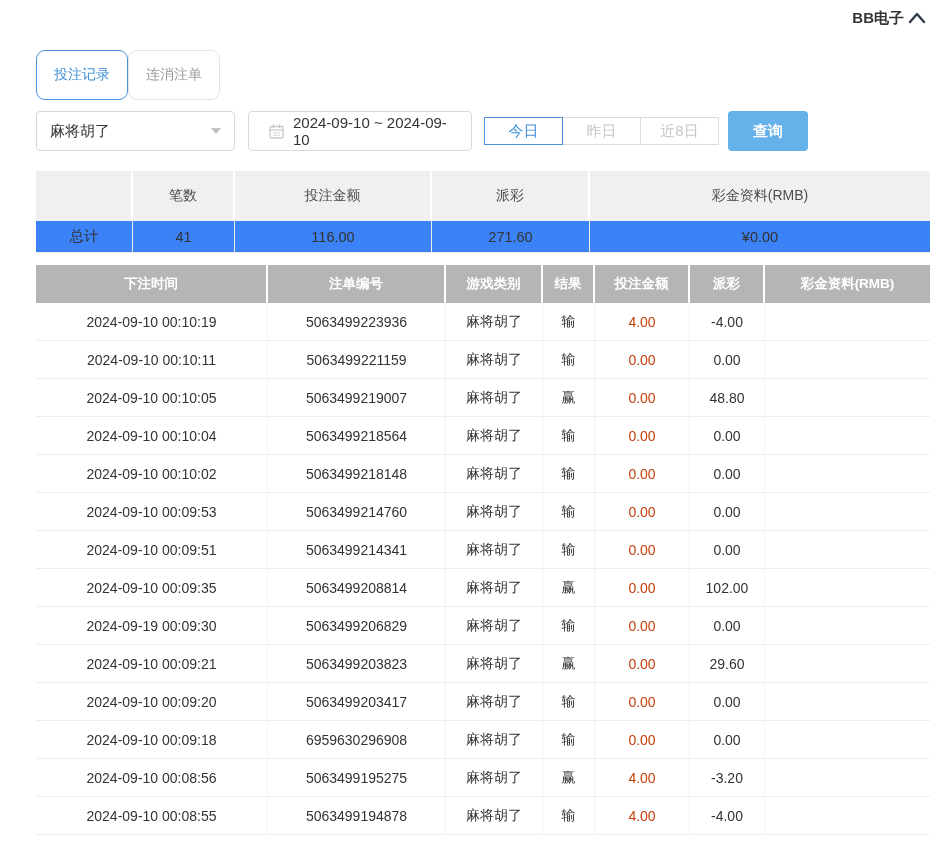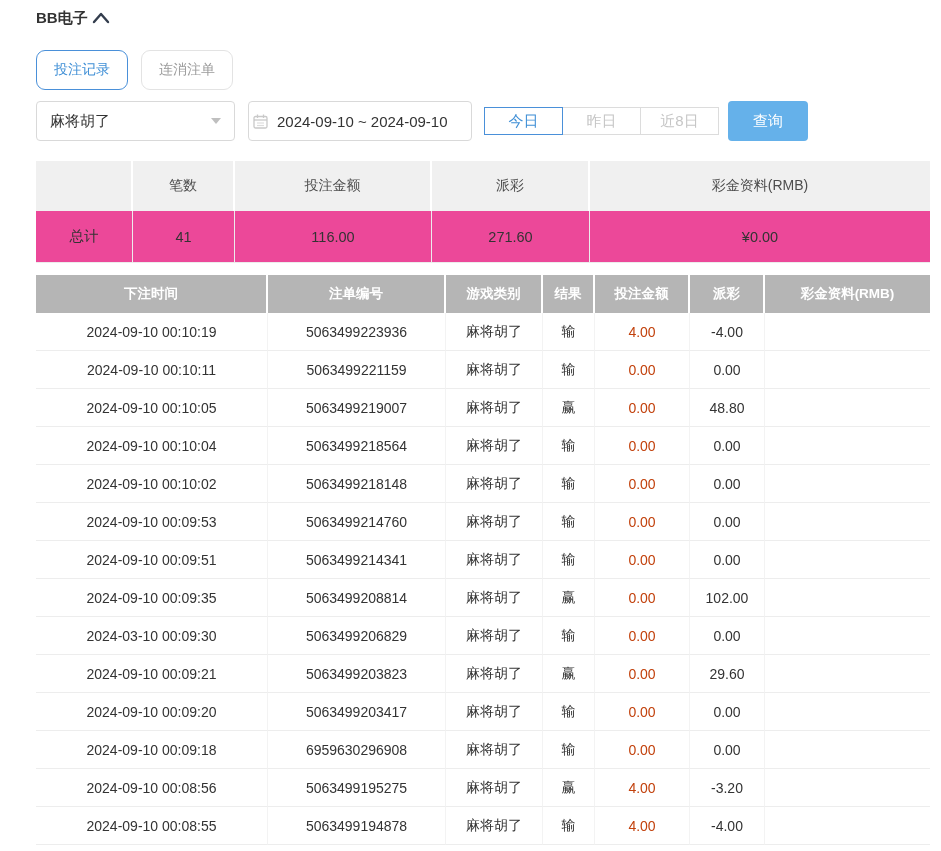--- a/index.html
+++ b/index.html
@@ -7,29 +7,29 @@
   body {
     width: 941px; height: 851px; overflow: hidden;
     font-family: "Liberation Sans", "DejaVu Sans", sans-serif;
     color: #333;
   }
   .container { margin-left: 36px; width: 894px; }
 
   
   .panel-header {
     padding-top: 8px;
-    display: flex; justify-content: flex-start; align-items: center;
+    display: flex; justify-content: flex-end; align-items: center;
   }
   .panel-title { font-size: 15px; font-weight: 700; color: #333; }
   .collapse-btn { background: none; border: none; cursor: pointer; padding: 2px; line-height: 0; }
 
   
   .tabs { margin-top: 22px; display: flex; }
   .tab {
-    height: 40px; padding: 8px 17px; margin-right: 13px;
+    height: 50px; padding: 8px 17px; 
     display: inline-flex; align-items: center;
     background: #fff; border: 1px solid #e3e3e3; border-radius: 9px;
     font-size: 14px; color: #9b9b9b; cursor: pointer;
   }
   .tab.active { border-color: #4a90d9; color: #3f8fd6; }
 
   
   .filters { margin-top: 11px; display: flex; align-items: center; }
   .select-box {
     width: 199px; height: 40px; border: 1px solid #d9d9d9; border-radius: 4px;
@@ -38,50 +38,50 @@
   }
   .caret-down {
     width: 0; height: 0;
     border-left: 5px solid transparent; border-right: 5px solid transparent;
     border-top: 6px solid #bfbfbf;
   }
   .date-box {
     width: 224px; height: 40px; margin-left: 13px;
     border: 1px solid #d9d9d9; border-radius: 4px;
     display: flex; align-items: center; gap: 9px;
-    padding: 0 4px; font-size: 15px; color: #333; background: #fff; cursor: pointer;
+    padding: 0 20px; font-size: 15px; color: #333; background: #fff; cursor: pointer;
   }
   .seg-group { display: flex; margin-left: 12px; }
   .seg-btn {
     width: 79px; height: 28px; background: #fff;
     border: 1px solid #dcdcdc; margin-left: -1px;
     font-size: 15px; color: #c6c6c6; cursor: pointer;
     font-family: inherit;
   }
   .seg-btn:first-child { margin-left: 0; }
   .seg-btn.active { border-color: #4a90d9; color: #3f8fd6; position: relative; z-index: 2; }
   .search-btn {
     width: 80px; height: 40px; margin-left: 9px;
     background: #65b1ea; color: #fff; border: none; border-radius: 4px;
-    font-size: 15px; font-weight: 400; cursor: pointer; font-family: inherit;
+    font-size: 15px; font-weight: 700; cursor: pointer; font-family: inherit;
   }
 
   
   .summary-table {
     margin-top: 20px; width: 894px;
     border-collapse: separate; border-spacing: 0; table-layout: fixed;
   }
   .summary-table th {
     background: #f0f0f0; height: 50px; font-weight: 400;
     font-size: 14px; color: #4d4d4d; text-align: center;
     border-right: 2px solid #fff;
   }
   .summary-table th:last-child { border-right: none; }
   .summary-table td {
-    background: #ec4899; height: 52px; text-align: center;
+    background: #3b82f6; height: 32px; text-align: center;
     font-size: 14.5px; color: #333;
     border-bottom: 1px solid #ececec; border-right: 1px solid #ececec;
   }
   .summary-table td:last-child { border-right: none; }
 
   
   .bet-table {
     margin-top: 12px; width: 894px;
     border-collapse: separate; border-spacing: 0; table-layout: fixed;
   }
@@ -270,21 +270,21 @@
         <tr>
           <td>2024-09-10 00:09:35</td>
           <td>5063499208814</td>
           <td>麻将胡了</td>
           <td>赢</td>
           <td><a class="bet-link">0.00</a></td>
           <td>102.00</td>
           <td></td>
         </tr>
         <tr>
-          <td>2024-03-10 00:09:30</td>
+          <td>2024-09-19 00:09:30</td>
           <td>5063499206829</td>
           <td>麻将胡了</td>
           <td>输</td>
           <td><a class="bet-link">0.00</a></td>
           <td>0.00</td>
           <td></td>
         </tr>
         <tr>
           <td>2024-09-10 00:09:21</td>
           <td>5063499203823</td>

